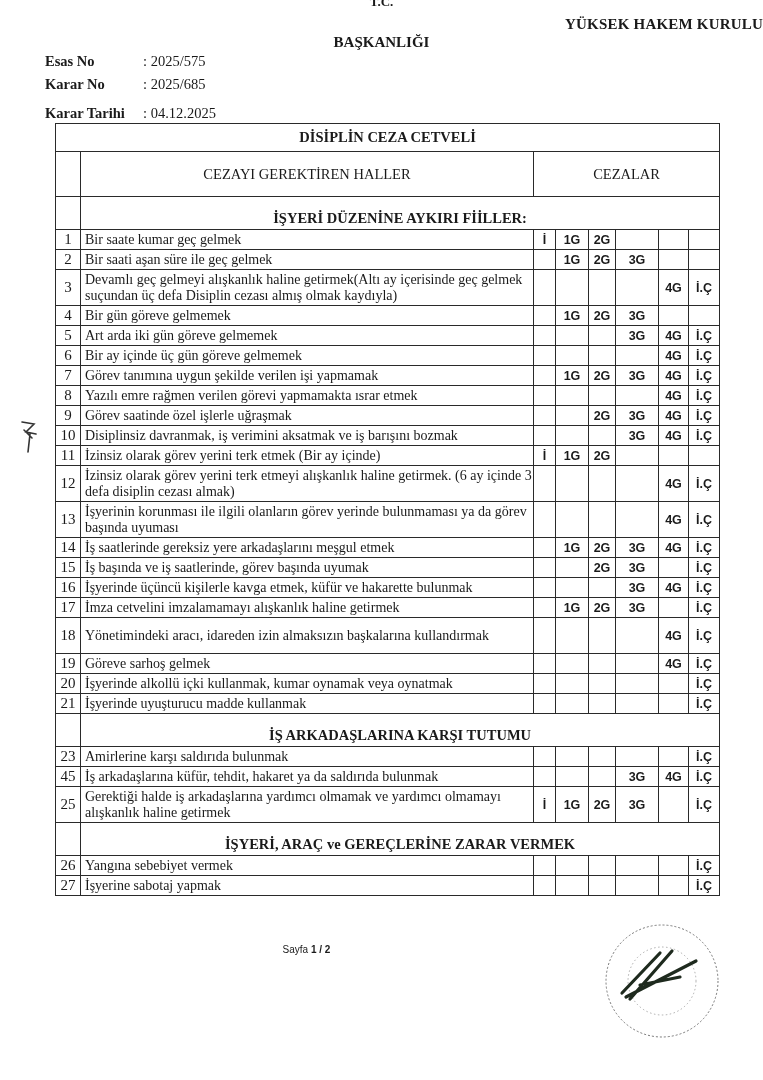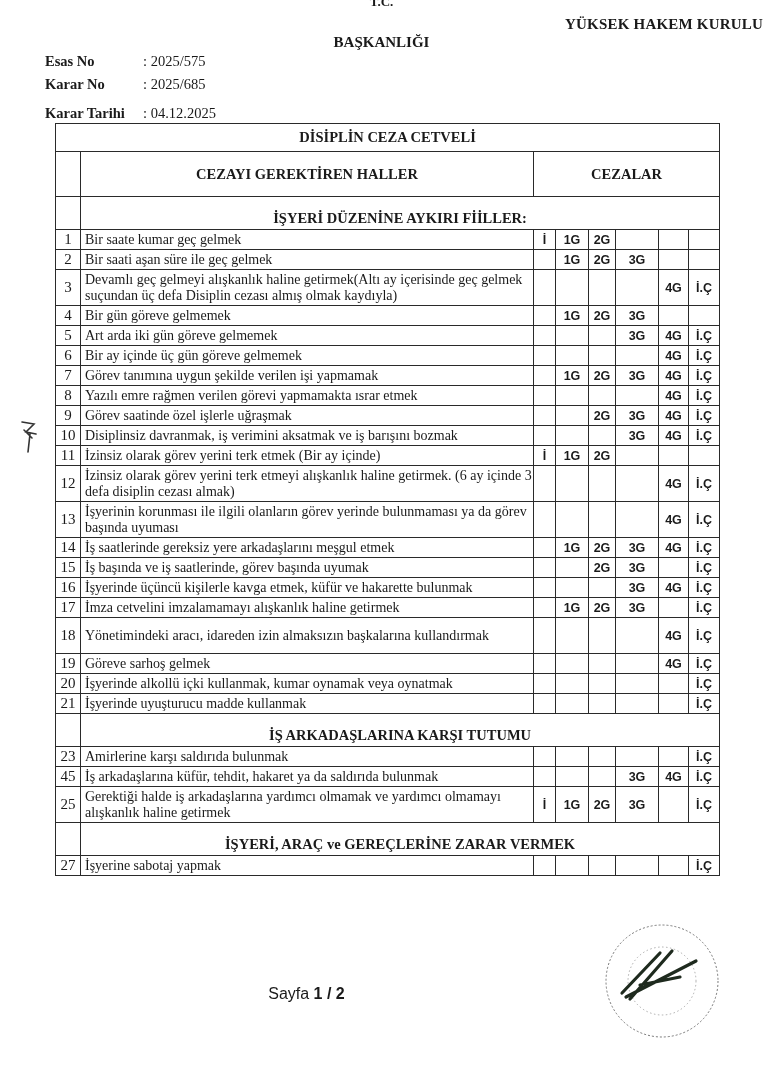--- a/index.html
+++ b/index.html
@@ -8,29 +8,29 @@
   .hdr-l1 { position:absolute; top:16px; left:0; width:763px; text-align:right; font-size:15px; font-weight:bold; font-family:"Liberation Serif", serif; letter-spacing:0.2px; }
   .hdr-l2 { position:absolute; top:34px; left:0; width:763px; text-align:center; font-size:15px; font-weight:bold; font-family:"Liberation Serif", serif; }
 
   .meta { position:absolute; left:45px; font-family:"Liberation Serif", serif; font-size:14.5px; }
   .meta .k { display:inline-block; width:98px; font-weight:bold; }
   .meta .v { display:inline-block; }
 
   table.cetvel { position:absolute; left:55px; top:123px; width:664px; border-collapse:collapse; table-layout:fixed; font-family:"Liberation Serif", serif; }
   table.cetvel td { border:1px solid #2a2a2a; padding:0; vertical-align:middle; }
   .title-cell { text-align:center; font-weight:bold; font-size:14.5px; height:27px; }
-  .head-cell { text-align:center; font-weight:bold; font-size:14.5px; height:44px; }
+  .head-cell { text-align:center; font-weight:normal; font-size:14.5px; height:44px; }
   .sec-cell { text-align:center; font-weight:bold; font-size:14.5px; height:30px; vertical-align:bottom !important; padding-bottom:2px !important; }
   .num { text-align:center; font-size:15px; }
   .desc { font-size:14px; padding-left:4px !important; line-height:16px; }
   .pen { text-align:center; font-family:"Liberation Sans", sans-serif; font-weight:bold; font-size:12.5px; }
   tr.r1 td { height:19px; }
   tr.r2 td { height:35px; }
 
-  .footer { position:absolute; top:985px; left:0; width:613px; text-align:center; font-family:"Liberation Sans", sans-serif; font-size:16px; }
+  .footer { position:absolute; top:944px; left:0; width:613px; text-align:center; font-family:"Liberation Sans", sans-serif; font-size:10px; }
   .footer b { font-weight:bold; }
 
   .margin-mark { position:absolute; left:18px; top:418px; width:22px; height:36px; }
   .stamp { position:absolute; left:600px; top:915px; width:125px; height:130px; }
 </style>
 </head>
 <body>
 
 <div class="hdr-tc">T.C.</div>
 <div class="hdr-l1">YÜKSEK HAKEM KURULU</div>
@@ -312,20 +312,30 @@
         <td class="pen">2G</td>
         <td class="pen">3G</td>
         <td class="pen"></td>
         <td class="pen">İ.Ç</td>
       </tr>
       <tr>
         <td></td>
         <td colspan="7" class="sec-cell">İŞYERİ, ARAÇ ve GEREÇLERİNE ZARAR VERMEK</td>
       </tr>
       <tr class="r1">
+        <td class="num">26</td>
+        <td class="desc">Yangına sebebiyet vermek</td>
+        <td class="pen"></td>
+        <td class="pen"></td>
+        <td class="pen"></td>
+        <td class="pen"></td>
+        <td class="pen"></td>
+        <td class="pen">İ.Ç</td>
+      </tr>
+      <tr class="r1">
         <td class="num">27</td>
         <td class="desc">İşyerine sabotaj yapmak</td>
         <td class="pen"></td>
         <td class="pen"></td>
         <td class="pen"></td>
         <td class="pen"></td>
         <td class="pen"></td>
         <td class="pen">İ.Ç</td>
       </tr>
     </tbody>

